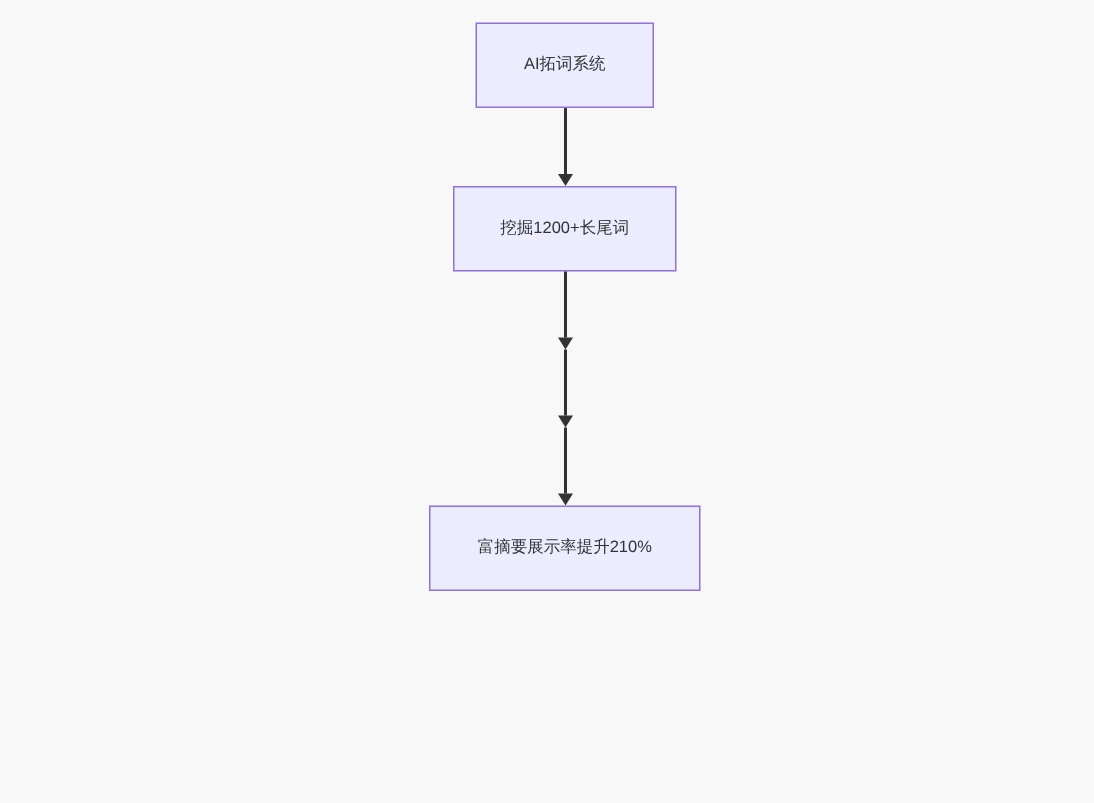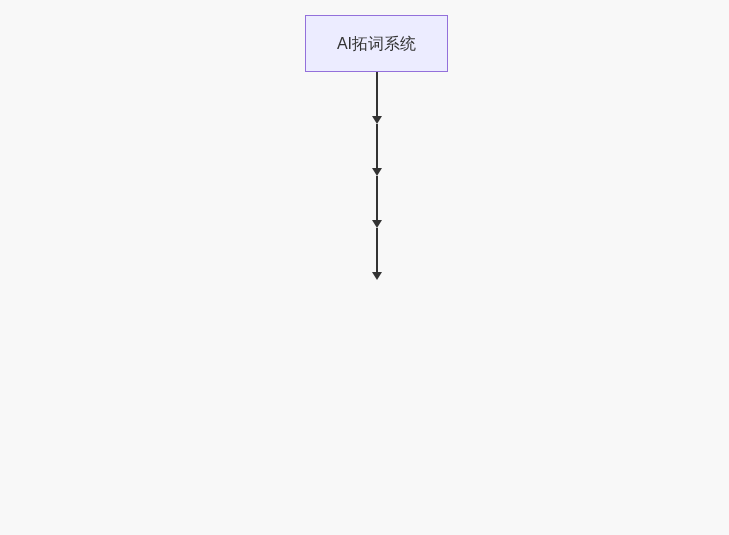--- a/index.html
+++ b/index.html
@@ -20,21 +20,21 @@
     flex-direction: column;
     align-items: center;
     padding-top: 15px;
     box-sizing: border-box;
     margin-left: 12px; 
   }
   .node {
     background: var(--node-fill, #ECECFF);
     border: 1px solid var(--node-border, #9370DB);
     color: var(--text-color, #333333);
-    font-size: 16px;
+    font-size: 11px;
     line-height: 1;
     height: 57px;
     min-width: 110px;
     padding: 0 31px;
     box-sizing: border-box;
     display: flex;
     align-items: center;
     justify-content: center;
     white-space: nowrap;
     flex: 0 0 auto;
@@ -66,32 +66,38 @@
 
   <div class="node">
     <span>AI拓词系统</span>
   </div>
 
   <div class="edge">
     <div class="edge-line"></div>
     <div class="edge-head"></div>
   </div>
 
+  <div class="node">
+    <span>挖掘1200+长尾词</span>
+  </div>
 
   <div class="edge">
     <div class="edge-line"></div>
     <div class="edge-head"></div>
   </div>
 
 
   <div class="edge">
     <div class="edge-line"></div>
     <div class="edge-head"></div>
   </div>
 
 
   <div class="edge">
     <div class="edge-line"></div>
     <div class="edge-head"></div>
   </div>
 
+  <div class="node">
+    <span>富摘要展示率提升210%</span>
+  </div>
 
 </div>
 
 </body></html>

